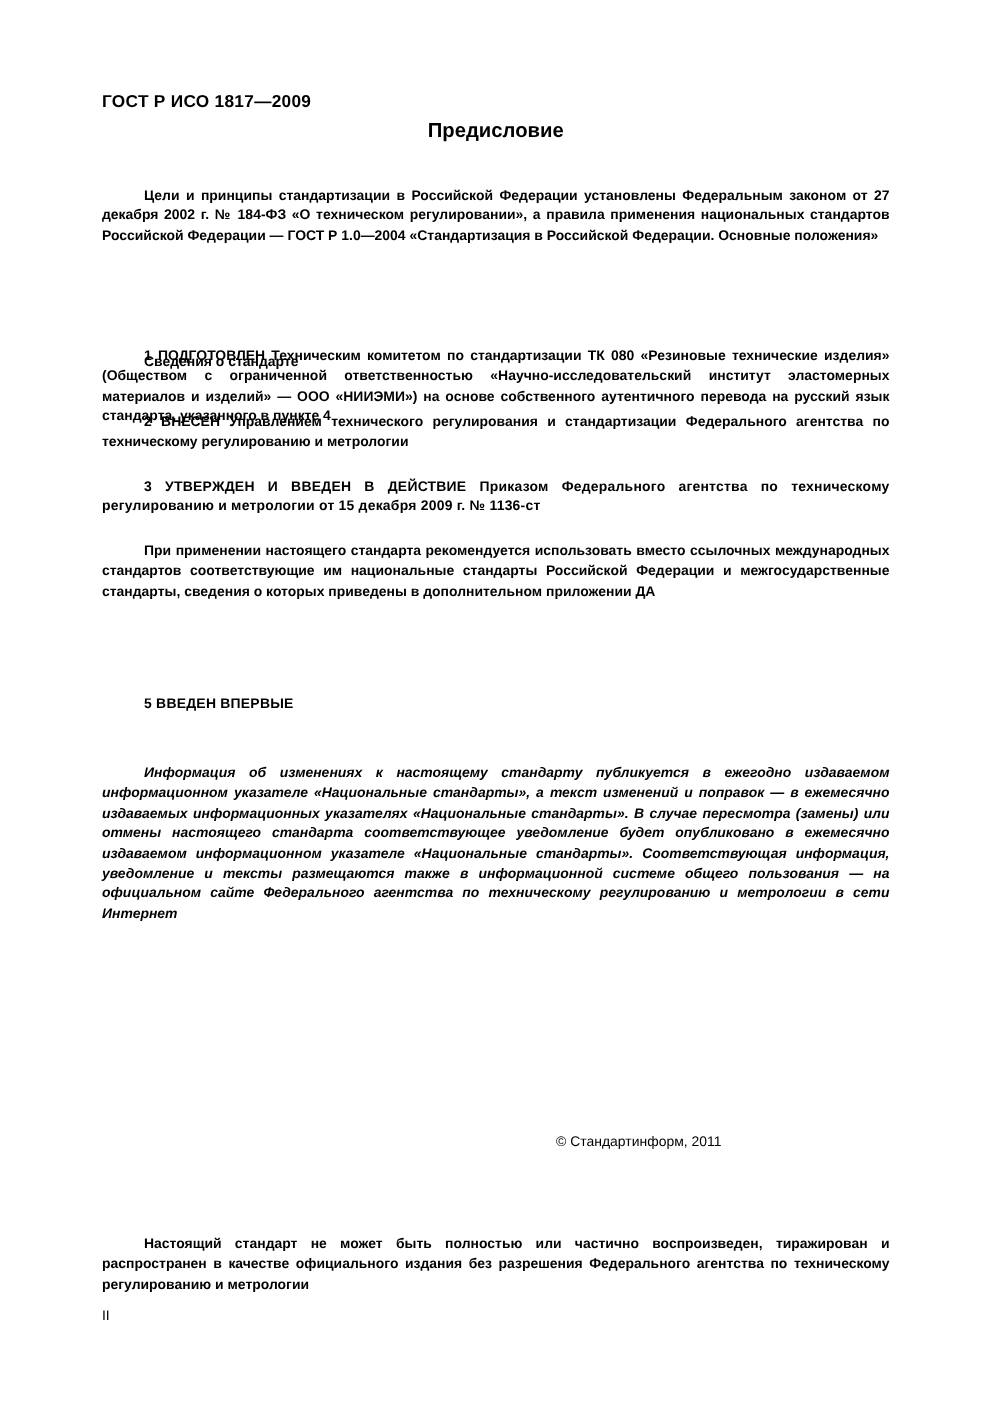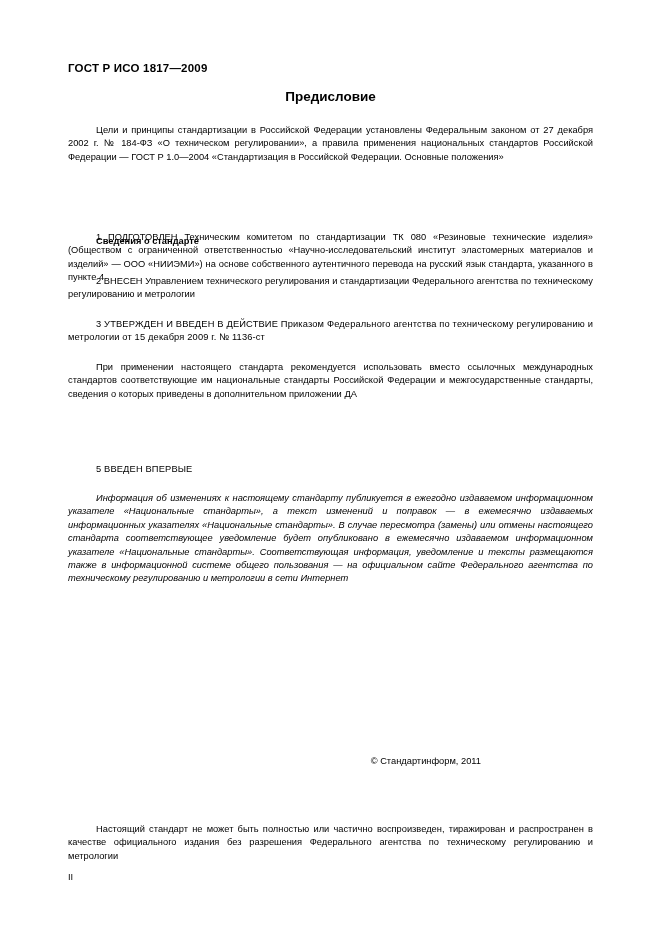--- a/index.html
+++ b/index.html
@@ -25,39 +25,40 @@
     position: absolute;
     left: 68px;
     top: 62px;
     font-size: 11.5px;
     font-weight: bold;
     letter-spacing: 0.2px;
   }
   .doc-title {
     position: absolute;
     left: 0;
-    top: 89px;
+    top: 79px;
     width: 661px;
     text-align: center;
     font-size: 13.5px;
     font-weight: bold;
   }
   .body-block {
     position: absolute;
     left: 68px;
     width: 525px;
     font-size: 9.3px;
     line-height: 13.4px;
     text-align: justify;
   }
   .body-block p {
     margin: 0;
   }
   .indent {
     text-indent: 28px;
+    font-weight: bold;
   }
   .sec-head {
     font-weight: bold;
   }
   .spaced {
     letter-spacing: 0.15px;
   }
   .italic-block {
     position: absolute;
     left: 68px;
@@ -90,21 +91,21 @@
     top: 872px;
     font-size: 9.3px;
   }
   .b1 { top: 124px; }
   .b2 { top: 187px; margin-top: 48px; }
   .b3 { top: 231px; }
   .b4 { top: 275px; }
   .b5 { top: 318px; }
   .b6 { top: 361px; }
   .b7 { top: 443px; margin-top: 20px; }
-  .ital1 { top: 492px; }
+  .ital1 { top: 509px; }
 </style>
 </head>
 <body>
 
 <div class="page">
 
   <div class="doc-header">ГОСТ Р ИСО 1817—2009</div>
 
   <div class="doc-title">Предисловие</div>
 

